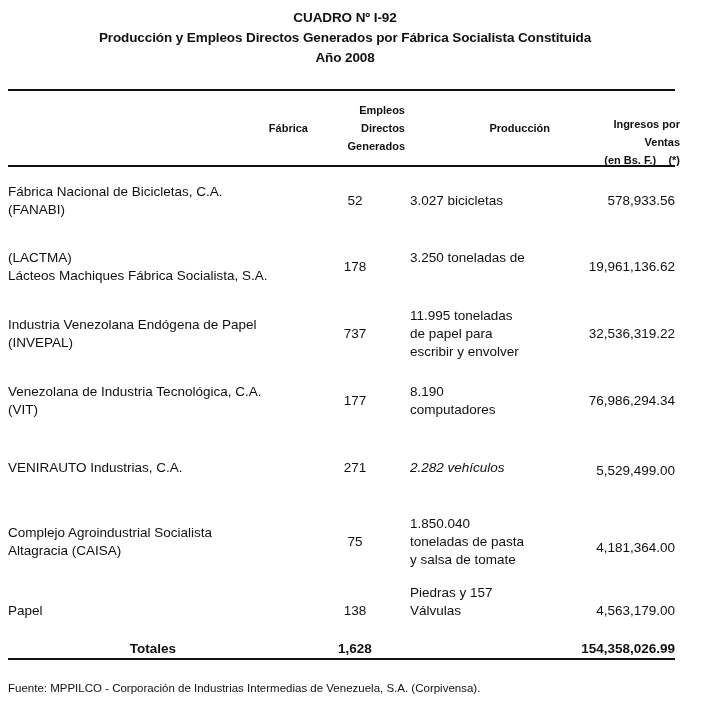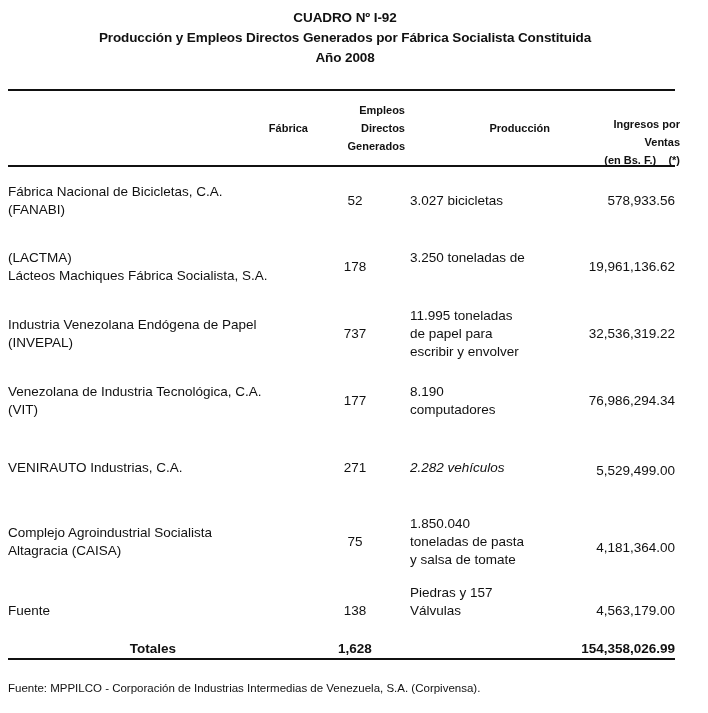--- a/index.html
+++ b/index.html
@@ -119,21 +119,21 @@
   <div class="cell prod" style="top:-9px;">
     <div>1.850.040</div>
     <div>toneladas de pasta</div>
     <div>y salsa de tomate</div>
   </div>
   <div class="cell ing" style="top:9px;margin-top:6px;">4,181,364.00</div>
 </div>
 
 <div class="row" style="top:602px;">
   <div class="cell name" style="top:0;">
-    <div>Fuente</div>
+    <div>Papel</div>
   </div>
   <div class="cell emp" style="top:0;">138</div>
   <div class="cell prod" style="top:-18px;">
     <div>Piedras y 157</div>
     <div>Válvulas</div>
   </div>
   <div class="cell ing" style="top:0;">4,563,179.00</div>
 </div>
 
 <div class="row bold" style="top:640px;">

